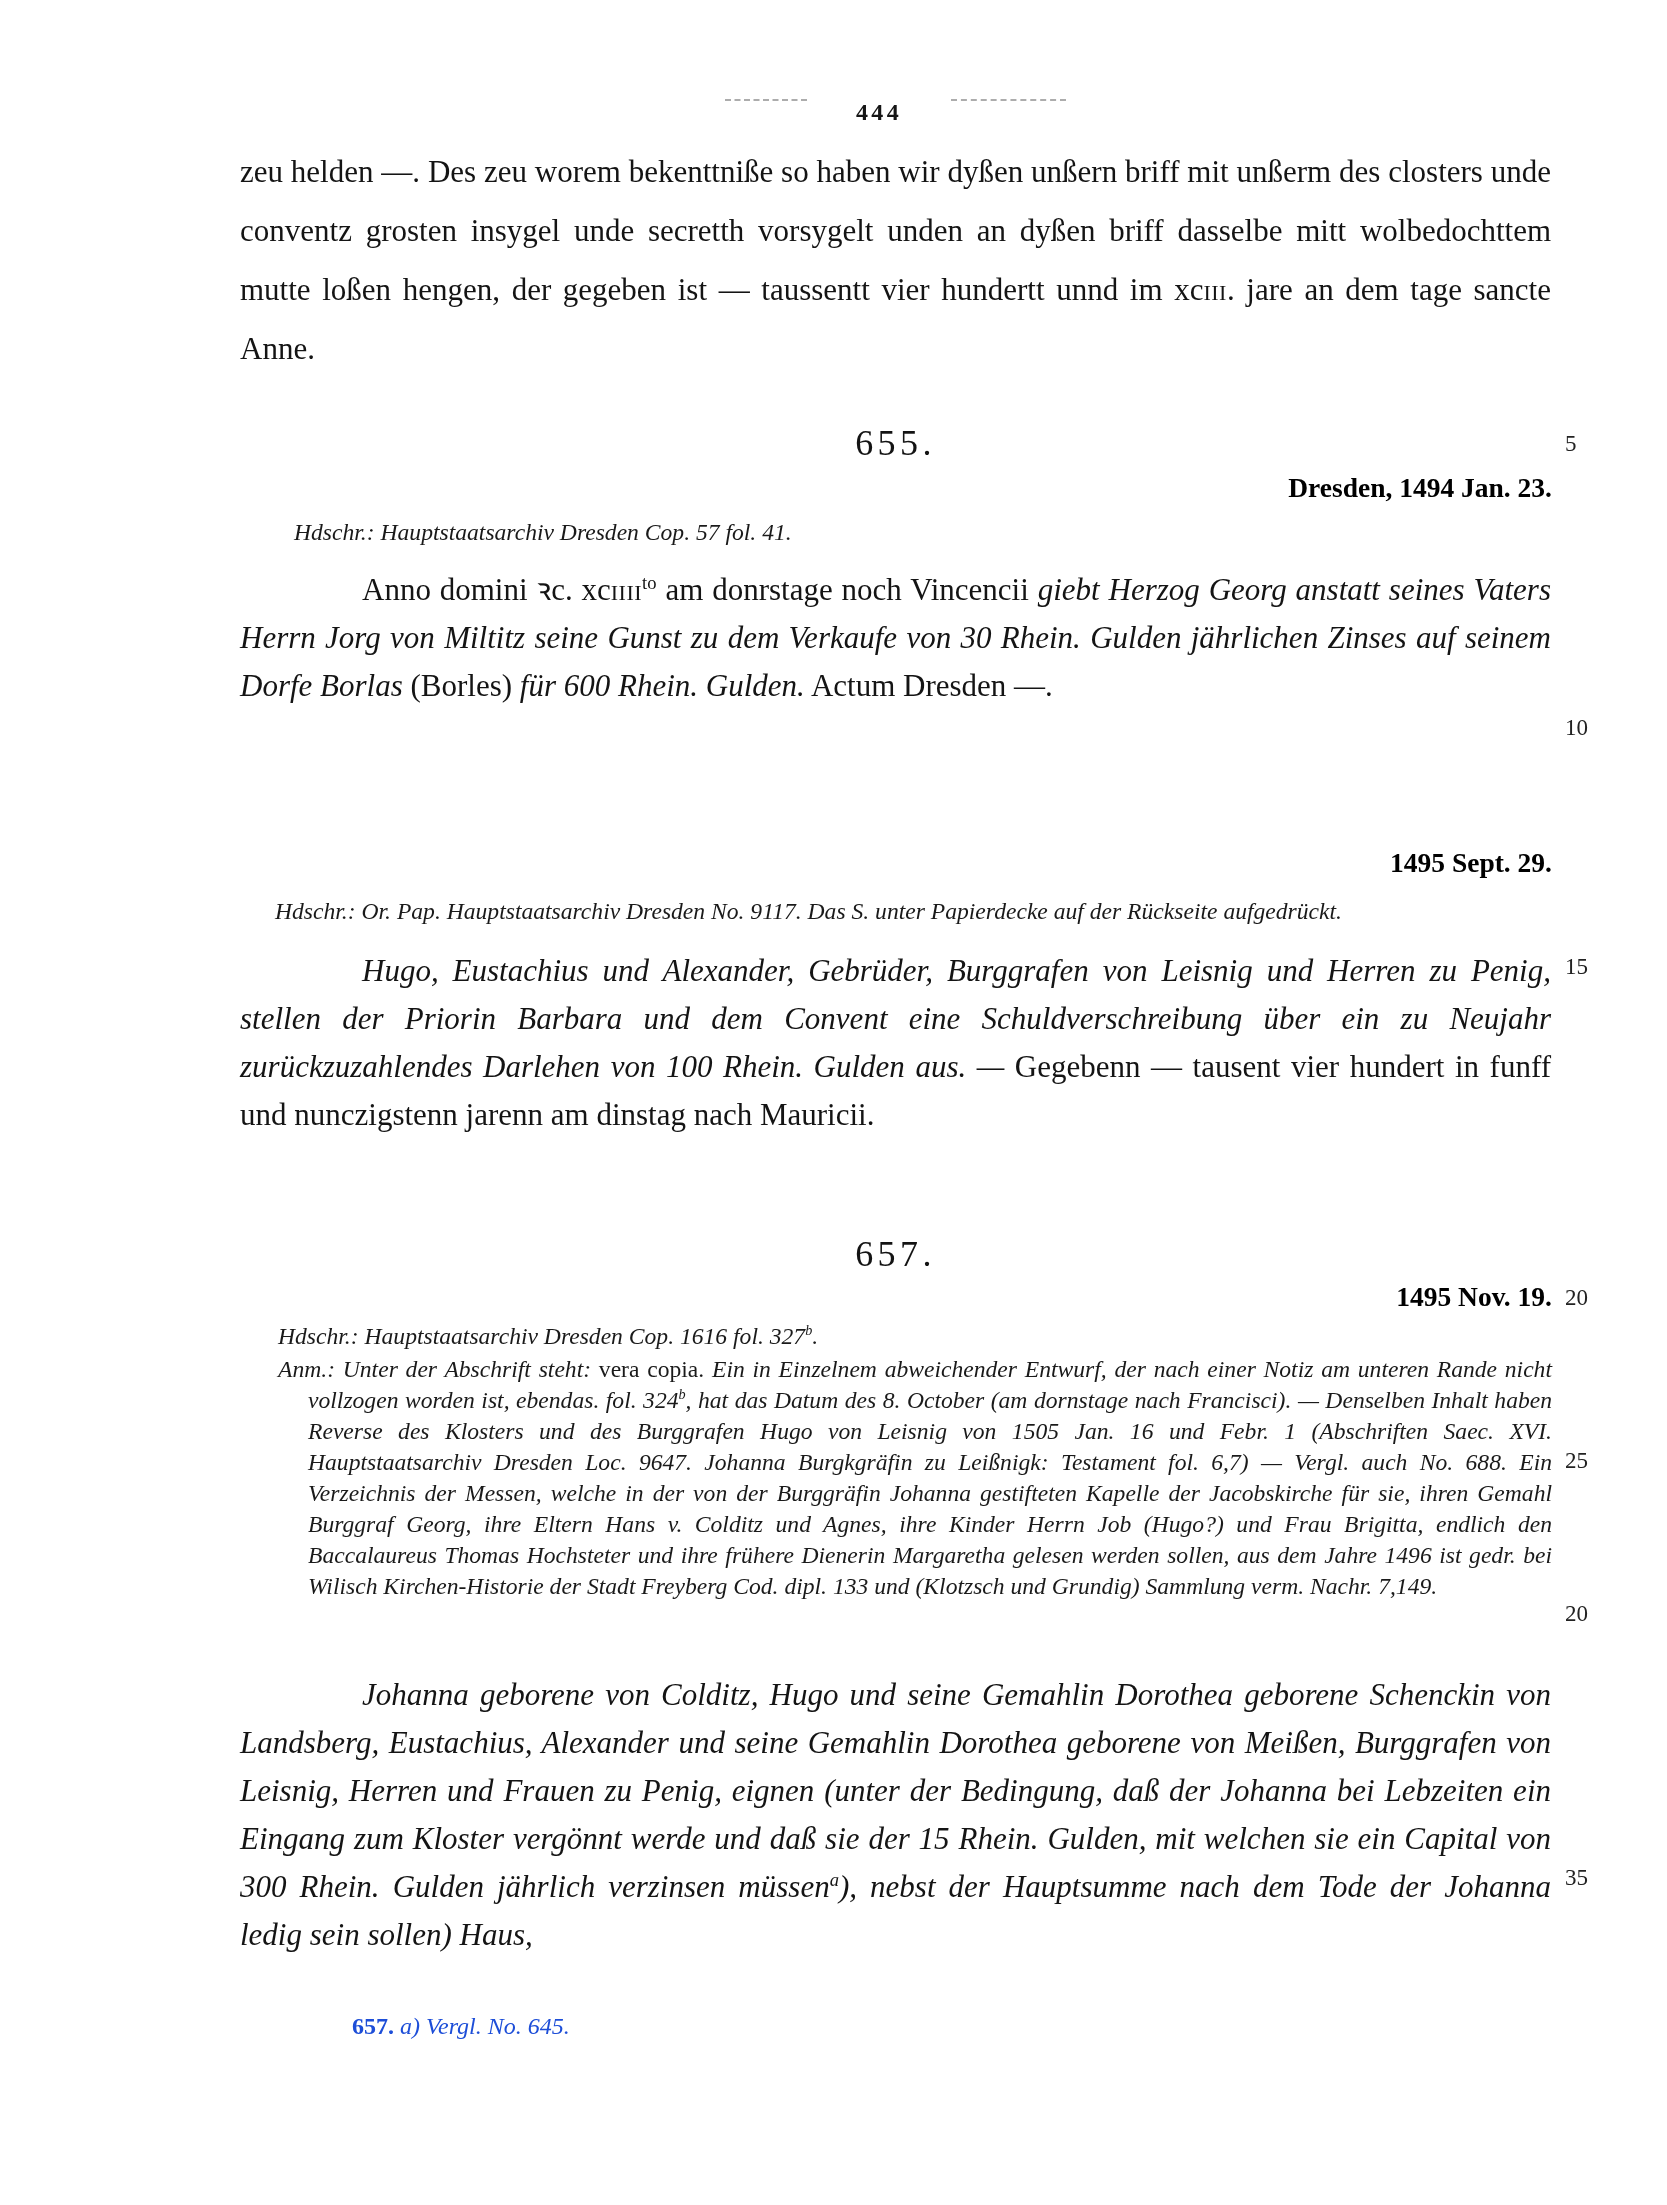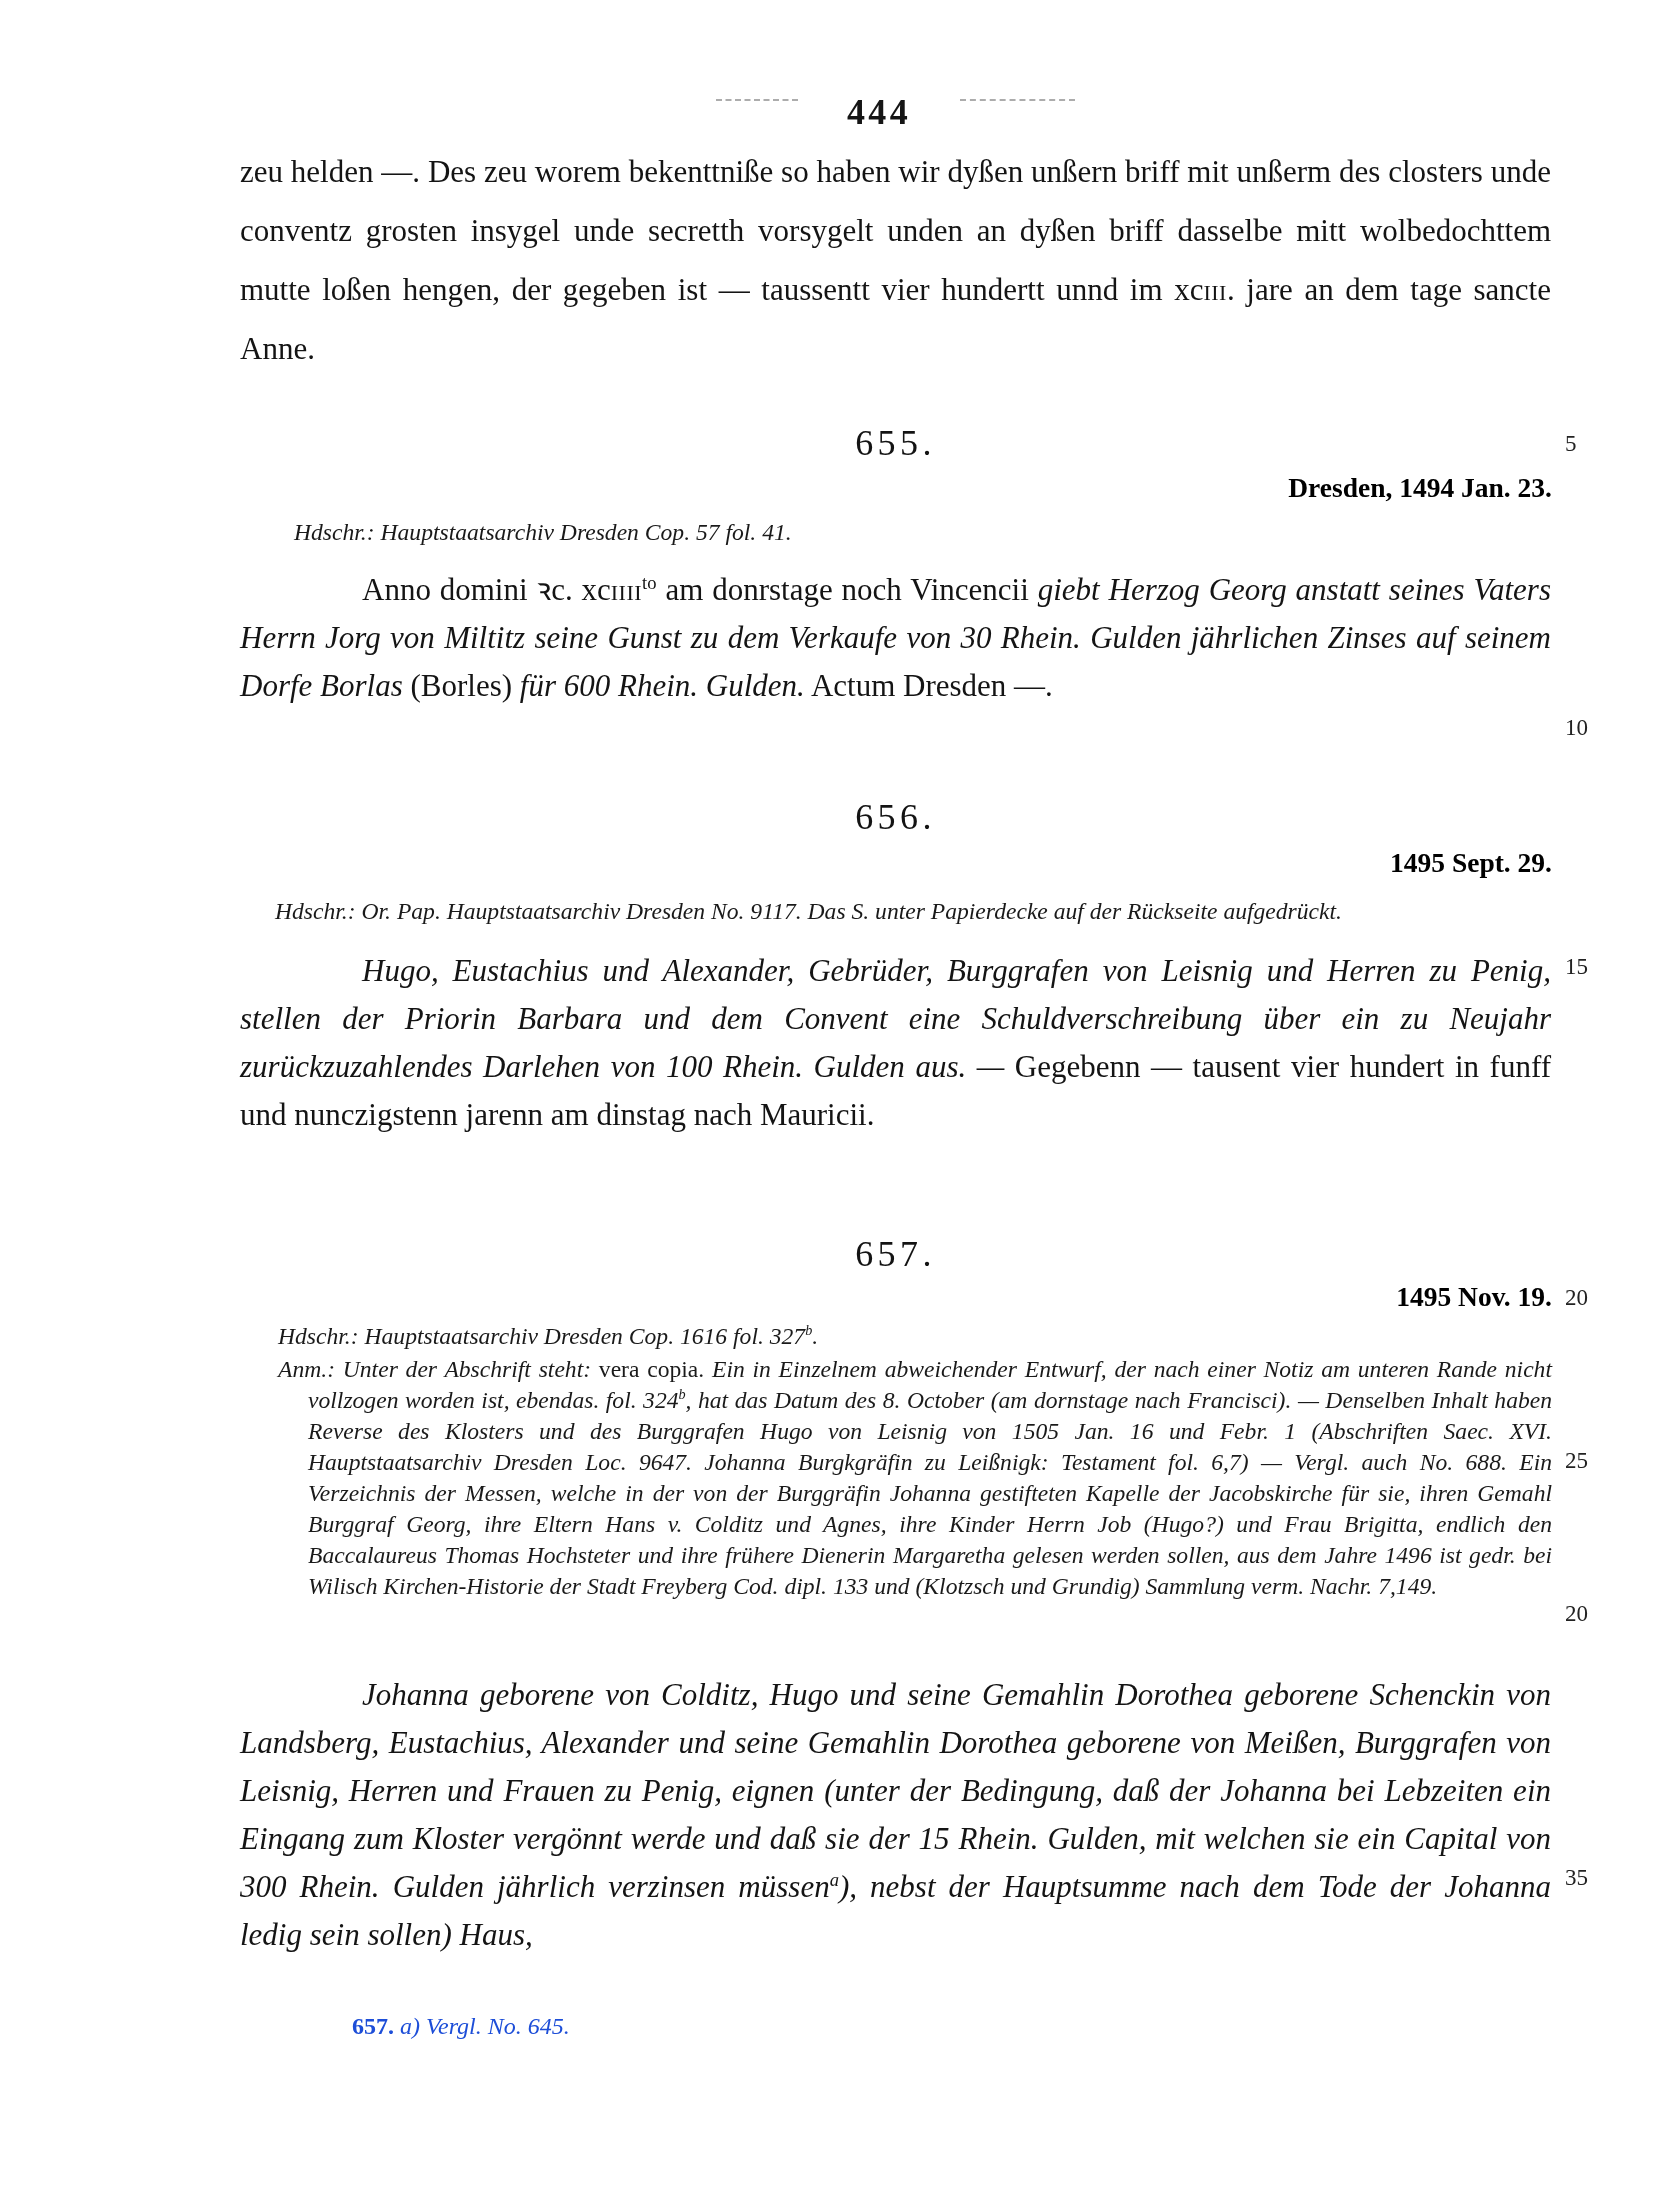--- a/index.html
+++ b/index.html
@@ -10,21 +10,21 @@
     color:#121212;
     font-family:"Liberation Serif","DejaVu Serif",serif;
     overflow:hidden;
   }
   .abs{position:absolute;}
   
   .col{left:240px;width:1311px;}
 
   
   #header-row{top:81px;height:38px;display:flex;align-items:center;justify-content:center;gap:49px;}
-  .pgnum{font-size:36px;font-weight:bold;letter-spacing:3.3px;color:#151515;margin-top:24px;}
+  .pgnum{font-size:24px;font-weight:bold;letter-spacing:3.3px;color:#151515;margin-top:24px;}
   .hdash{height:0;border-top:2.2px dashed #8a8a8a;opacity:.7;}
   .hdash.left{width:82px;}
   .hdash.right{width:115px;}
 
   
   .bodytext{
     font-size:31px;line-height:48px;text-align:justify;color:#141414;
   }
   .cont{line-height:59px;}
   .indent{text-indent:122px;}
@@ -76,21 +76,20 @@
     <div class="hdash right"></div>
   </div>
 
   <div class="abs col bodytext cont roman-base" style="top:142px;"><span class="seg-r">zeu helden —.  Des zeu worem bekenttniße so haben wir dyßen unßern briff mit unßerm des closters unde conventz grosten insygel unde secretth vorsygelt unden an dyßen briff dasselbe mitt wolbedochttem mutte loßen hengen, der gegeben ist — taussentt vier hundertt unnd im xc</span><span class="seg-sc">iii</span><span class="seg-r">. jare an dem tage sancte Anne.</span></div>
 
   <div class="abs entry-num" style="top:422px;left:240px;">655.</div>
   <div class="abs entry-date" style="top:472px;">Dresden, 1494 Jan. 23.</div>
   <div class="abs apparatus" style="top:517px;left:294px;text-align:center;"><span class="seg-i">Hdschr.: Hauptstaatsarchiv Dresden Cop. 57 fol. 41.</span></div>
   <div class="abs col bodytext indent roman-base" style="top:566px;"><span class="seg-r">Anno domini ꝛc. xc</span><span class="seg-sc">iiii</span><span class="seg-sup">to</span><span class="seg-r"> am donrstage noch Vincencii </span><span class="seg-i">giebt Herzog Georg anstatt seines Vaters Herrn Jorg von Miltitz seine Gunst zu dem Verkaufe von 30 Rhein. Gulden jährlichen Zinses auf seinem Dorfe Borlas </span><span class="seg-r">(Borles) </span><span class="seg-i">für 600 Rhein. Gulden.</span><span class="seg-r">  Actum Dresden —.</span></div>
 
-  <div class="abs entry-num" style="top:796px;left:240px;">656.</div>
   <div class="abs entry-date" style="top:847px;">1495 Sept. 29.</div>
   <div class="abs apparatus" style="top:896px;left:275px;text-align:right;"><span class="seg-i">Hdschr.: Or. Pap. Hauptstaatsarchiv Dresden No. 9117.  Das S. unter Papierdecke auf der Rückseite aufgedrückt.</span></div>
   <div class="abs col bodytext indent italic-base" style="top:947px;"><span class="seg-i">Hugo, Eustachius und Alexander, Gebrüder, Burggrafen von Leisnig und Herren zu Penig, stellen der Priorin Barbara und dem Convent eine Schuldverschreibung über ein zu Neujahr zurückzuzahlendes Darlehen von 100 Rhein. Gulden aus. — </span><span class="seg-r">Gegebenn — tausent vier hundert in funff und nunczigstenn jarenn am dinstag nach Mauricii.</span></div>
 
   <div class="abs entry-num" style="top:1233px;left:240px;">657.</div>
   <div class="abs entry-date" style="top:1281px;">1495 Nov. 19.</div>
   <div class="abs apparatus" style="top:1321px;left:278px;"><span class="seg-i">Hdschr.: Hauptstaatsarchiv Dresden Cop. 1616 fol. 327</span><span class="seg-sup">b</span><span class="seg-i">.</span></div>
   <div class="abs apparatus anm" style="top:1354px;"><span class="seg-i">Anm.: Unter der Abschrift steht: </span><span class="seg-r">vera copia.</span><span class="seg-i">  Ein in Einzelnem abweichender Entwurf, der nach einer Notiz am unteren Rande nicht vollzogen worden ist, ebendas. fol. 324</span><span class="seg-sup">b</span><span class="seg-i">, hat das Datum des 8. October (am dornstage nach Francisci). — Denselben Inhalt haben Reverse des Klosters und des Burggrafen Hugo von Leisnig von 1505 Jan. 16 und Febr. 1 (Abschriften Saec. XVI.  Hauptstaatsarchiv Dresden Loc. 9647.  Johanna Burgkgräfin zu Leißnigk: Testament fol. 6,7)  —  Vergl. auch No. 688.  Ein Verzeichnis der Messen, welche in der von der Burggräfin Johanna gestifteten Kapelle der Jacobskirche für sie, ihren Gemahl Burggraf Georg, ihre Eltern Hans v. Colditz und Agnes, ihre Kinder Herrn Job (Hugo?) und Frau Brigitta, endlich den Baccalaureus Thomas Hochsteter und ihre frühere Dienerin Margaretha gelesen werden sollen, aus dem Jahre 1496 ist gedr. bei Wilisch Kirchen-Historie der Stadt Freyberg Cod. dipl. 133 und (Klotzsch und Grundig) Sammlung verm. Nachr. 7,149.</span></div>
   <div class="abs col bodytext indent italic-base" style="top:1671px;"><span class="seg-i">Johanna geborene von Colditz, Hugo und seine Gemahlin Dorothea geborene Schenckin von Landsberg, Eustachius, Alexander und seine Gemahlin Dorothea geborene von Meißen, Burggrafen von Leisnig, Herren und Frauen zu Penig, eignen (unter der Bedingung, daß der Johanna bei Lebzeiten ein Eingang zum Kloster vergönnt werde und daß sie der 15 Rhein. Gulden, mit welchen sie ein Capital von 300 Rhein. Gulden jährlich verzinsen müssen</span><span class="seg-sup">a</span><span class="seg-i">), nebst der Hauptsumme nach dem Tode der Johanna ledig sein sollen) Haus,</span></div>
 

